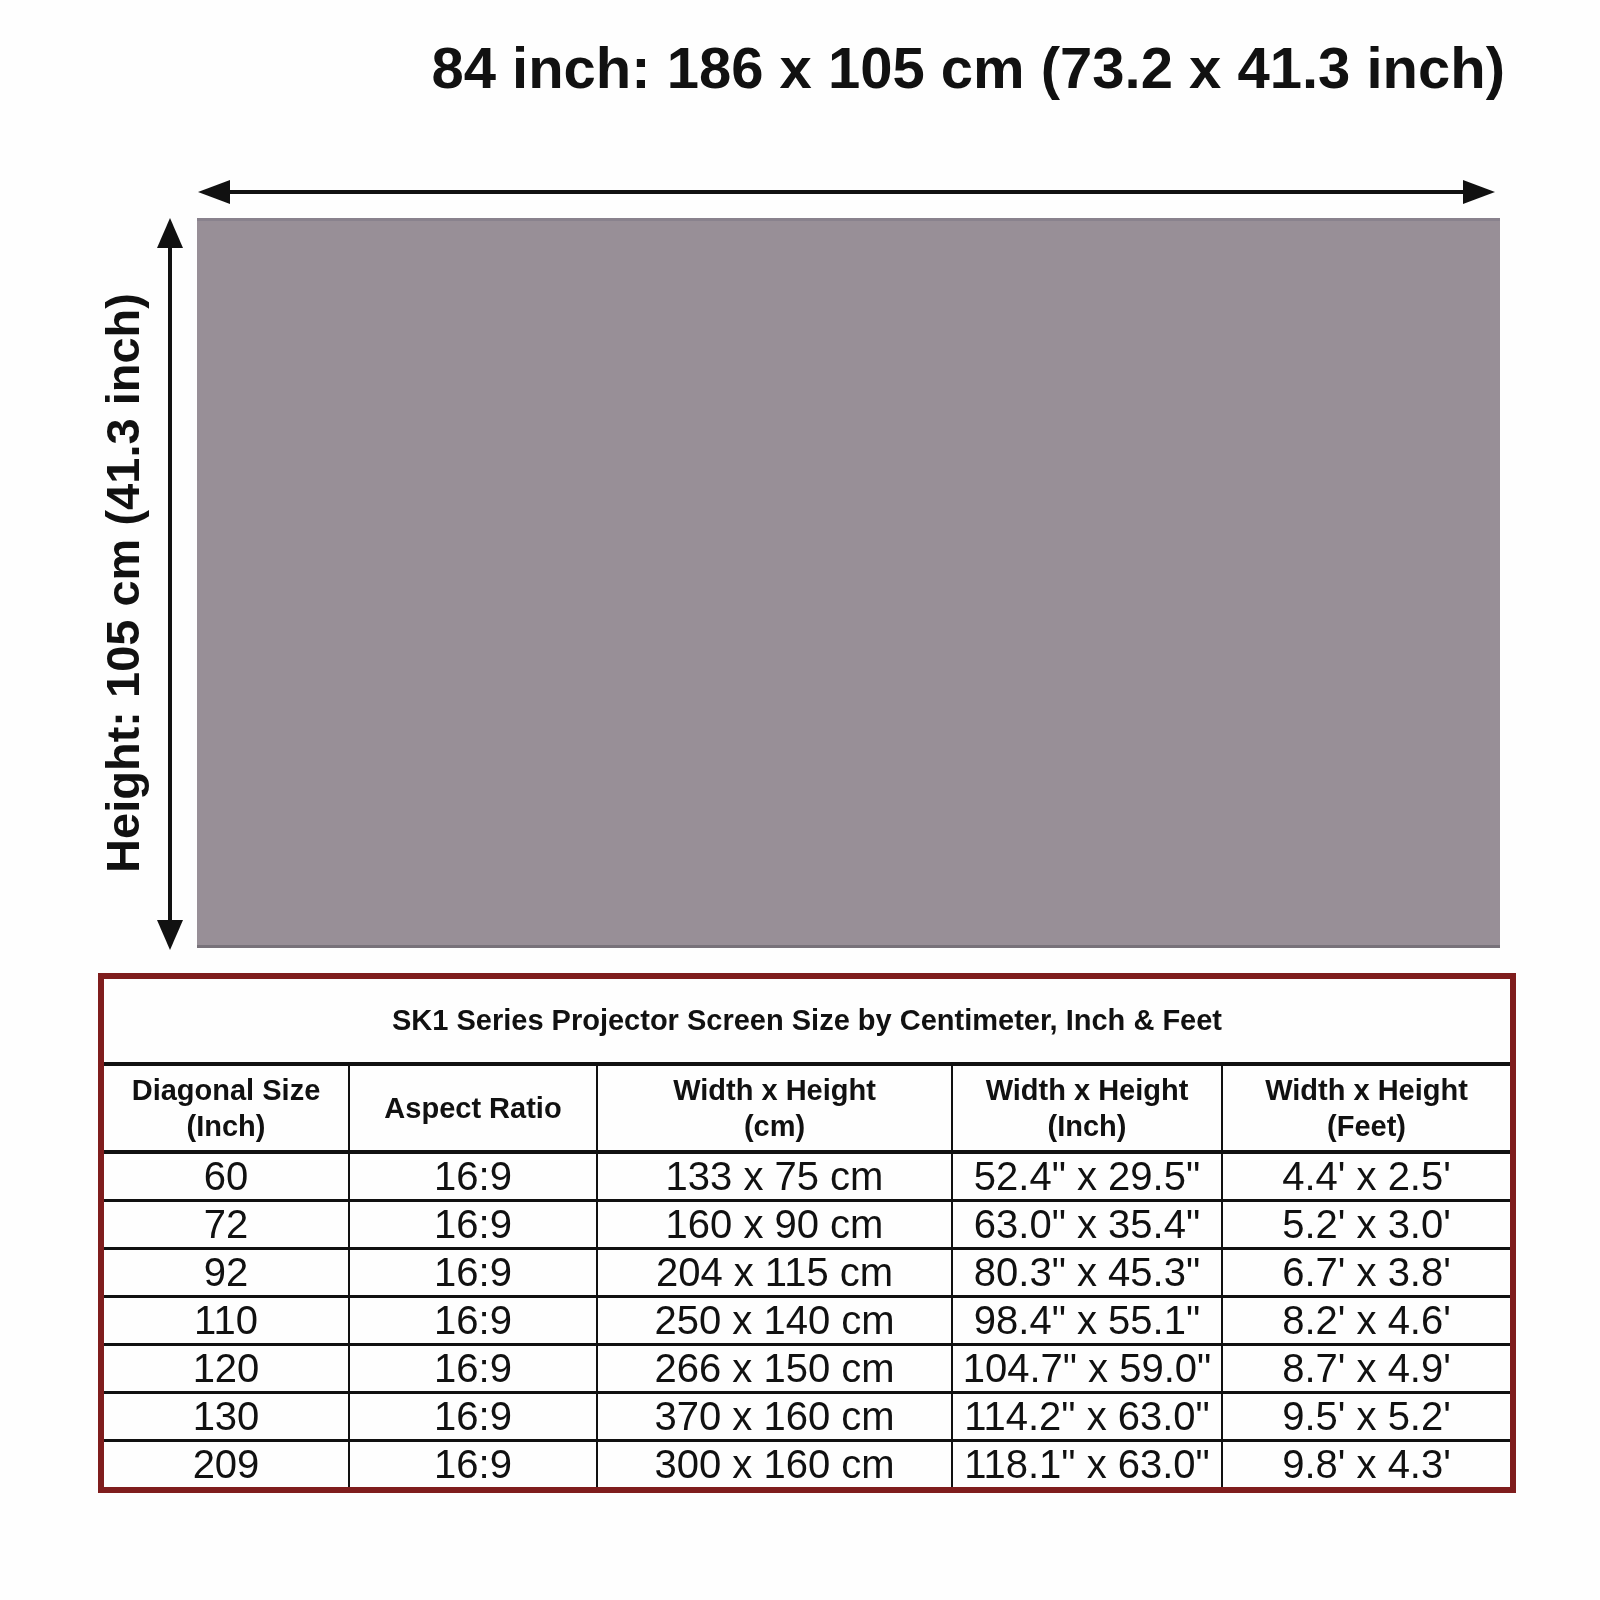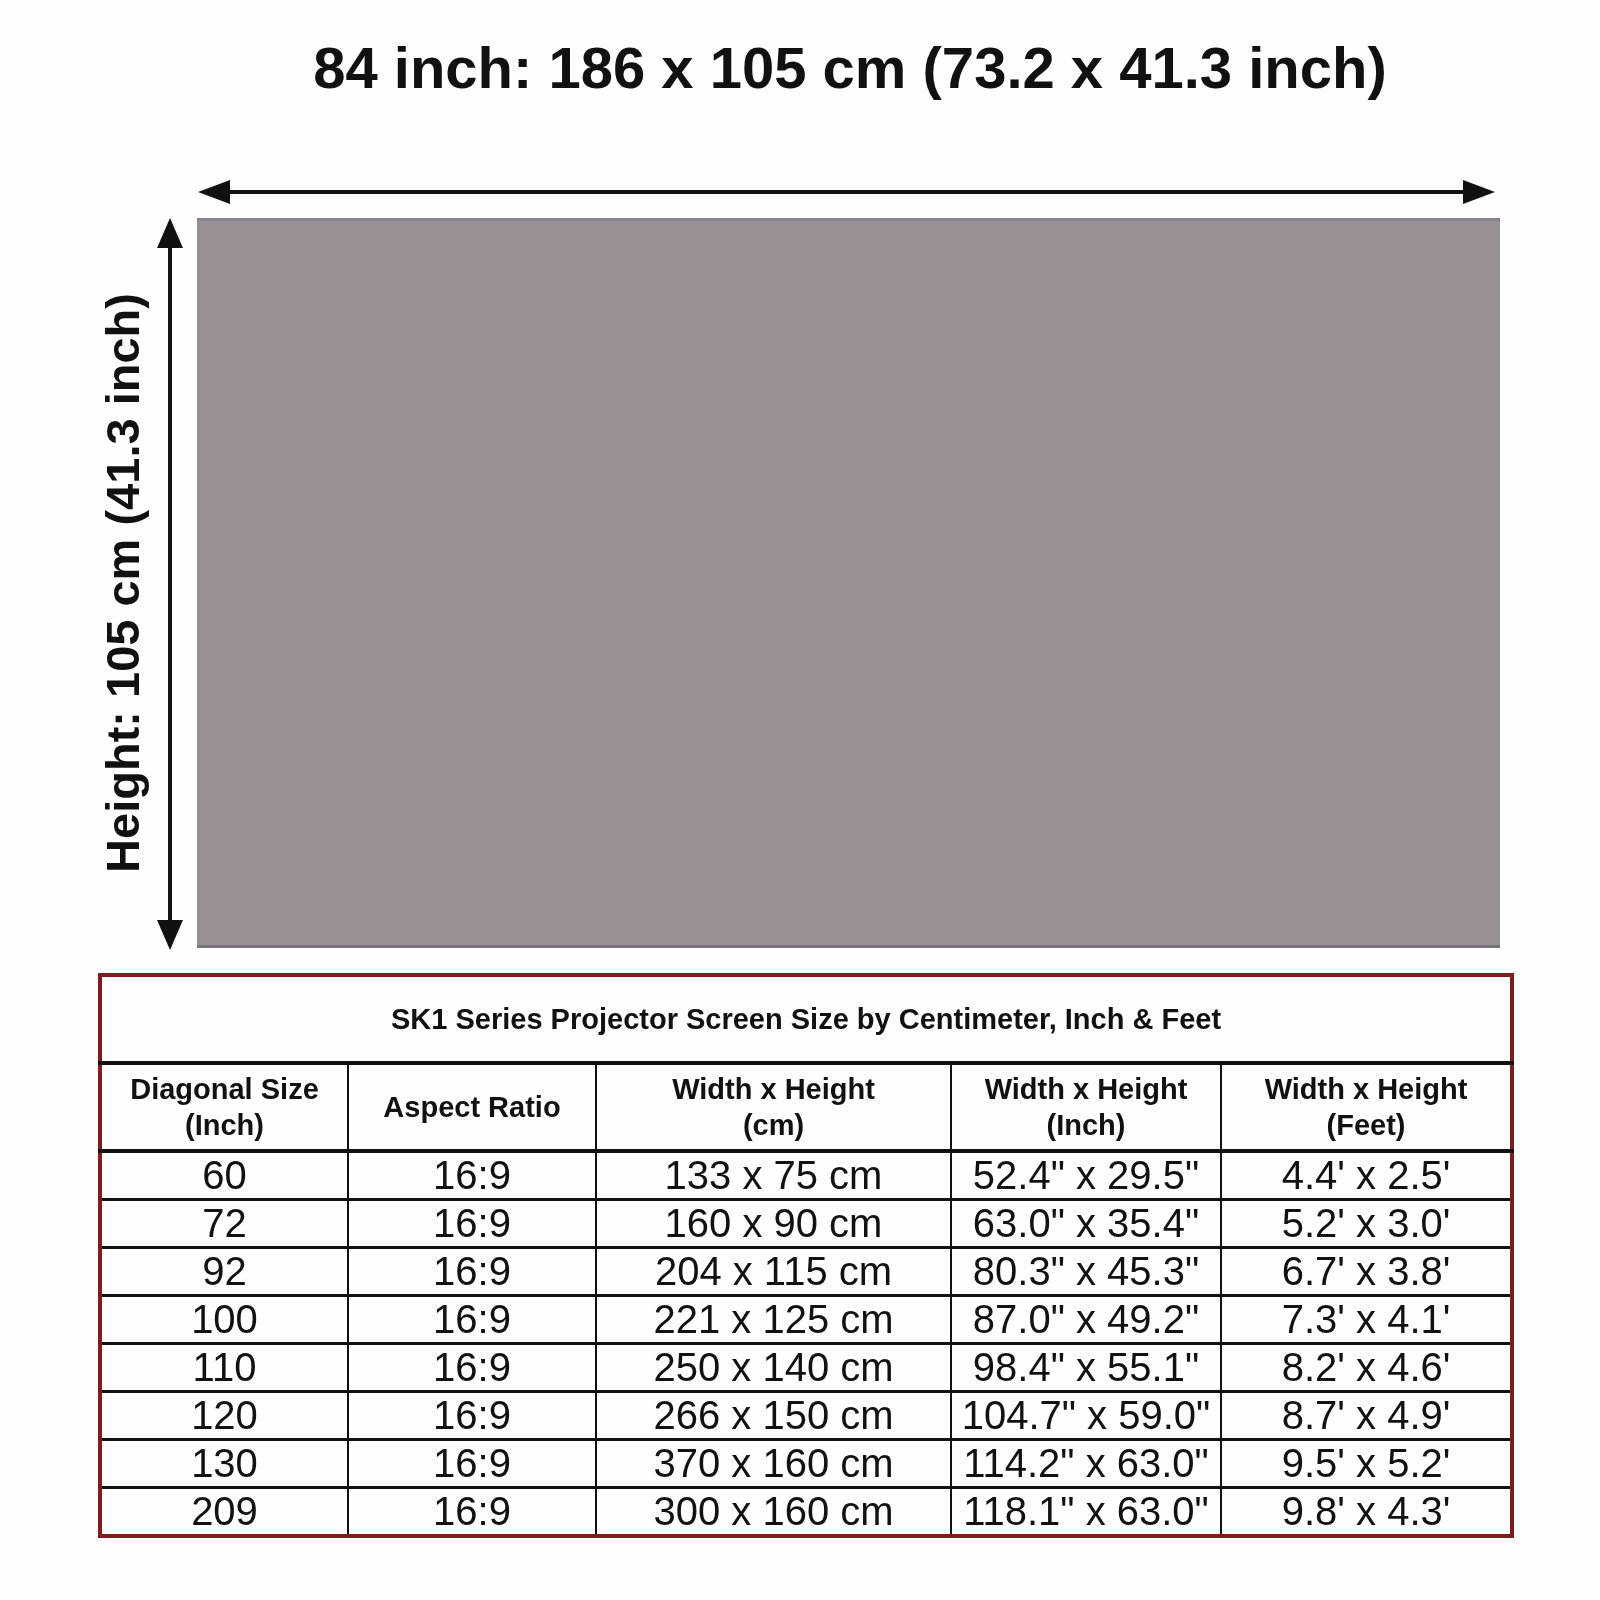--- a/index.html
+++ b/index.html
@@ -10,21 +10,21 @@
     width: 1600px;
     height: 1600px;
     background: #fefefe;
     overflow: hidden;
   }
 
   
   .main-title {
     position: absolute;
     top: 34px; left: 195px; width: 1310px;
-    text-align: center;
+    text-align: right;
     font-size: 58px;
     font-weight: bold;
     white-space: nowrap;
   }
   .width-label {
     position: absolute;
     top: 124px; left: 195px; width: 1305px;
     text-align: center;
     font-size: 47px;
     font-weight: bold;
@@ -87,21 +87,21 @@
   }
   .size-table td, .size-table th {
     border: 2px solid #111;
     border-top-width: 3px;
     border-bottom-width: 3px;
     text-align: center;
     vertical-align: middle;
     overflow: hidden;
     white-space: nowrap;
   }
-  .size-table { border: 4px solid #7f1d1d; }
+  .size-table { border: 6px solid #7f1d1d; }
   .table-title-cell {
     height: 68px;
     font-size: 40px;
     font-weight: bold;
     border-bottom-width: 4px !important;
   }
   .size-table thead th {
     height: 88px;
     font-size: 29px;
     font-weight: bold;
@@ -191,27 +191,20 @@
       <td>5.2' x 3.0'</td>
     </tr>
         <tr>
       <td>92</td>
       <td>16:9</td>
       <td>204 x 115 cm</td>
       <td>80.3" x 45.3"</td>
       <td>6.7' x 3.8'</td>
     </tr>
         <tr>
-      <td>100</td>
-      <td>16:9</td>
-      <td>221 x 125 cm</td>
-      <td>87.0" x 49.2"</td>
-      <td>7.3' x 4.1'</td>
-    </tr>
-        <tr>
       <td>110</td>
       <td>16:9</td>
       <td>250 x 140 cm</td>
       <td>98.4" x 55.1"</td>
       <td>8.2' x 4.6'</td>
     </tr>
         <tr>
       <td>120</td>
       <td>16:9</td>
       <td>266 x 150 cm</td>

